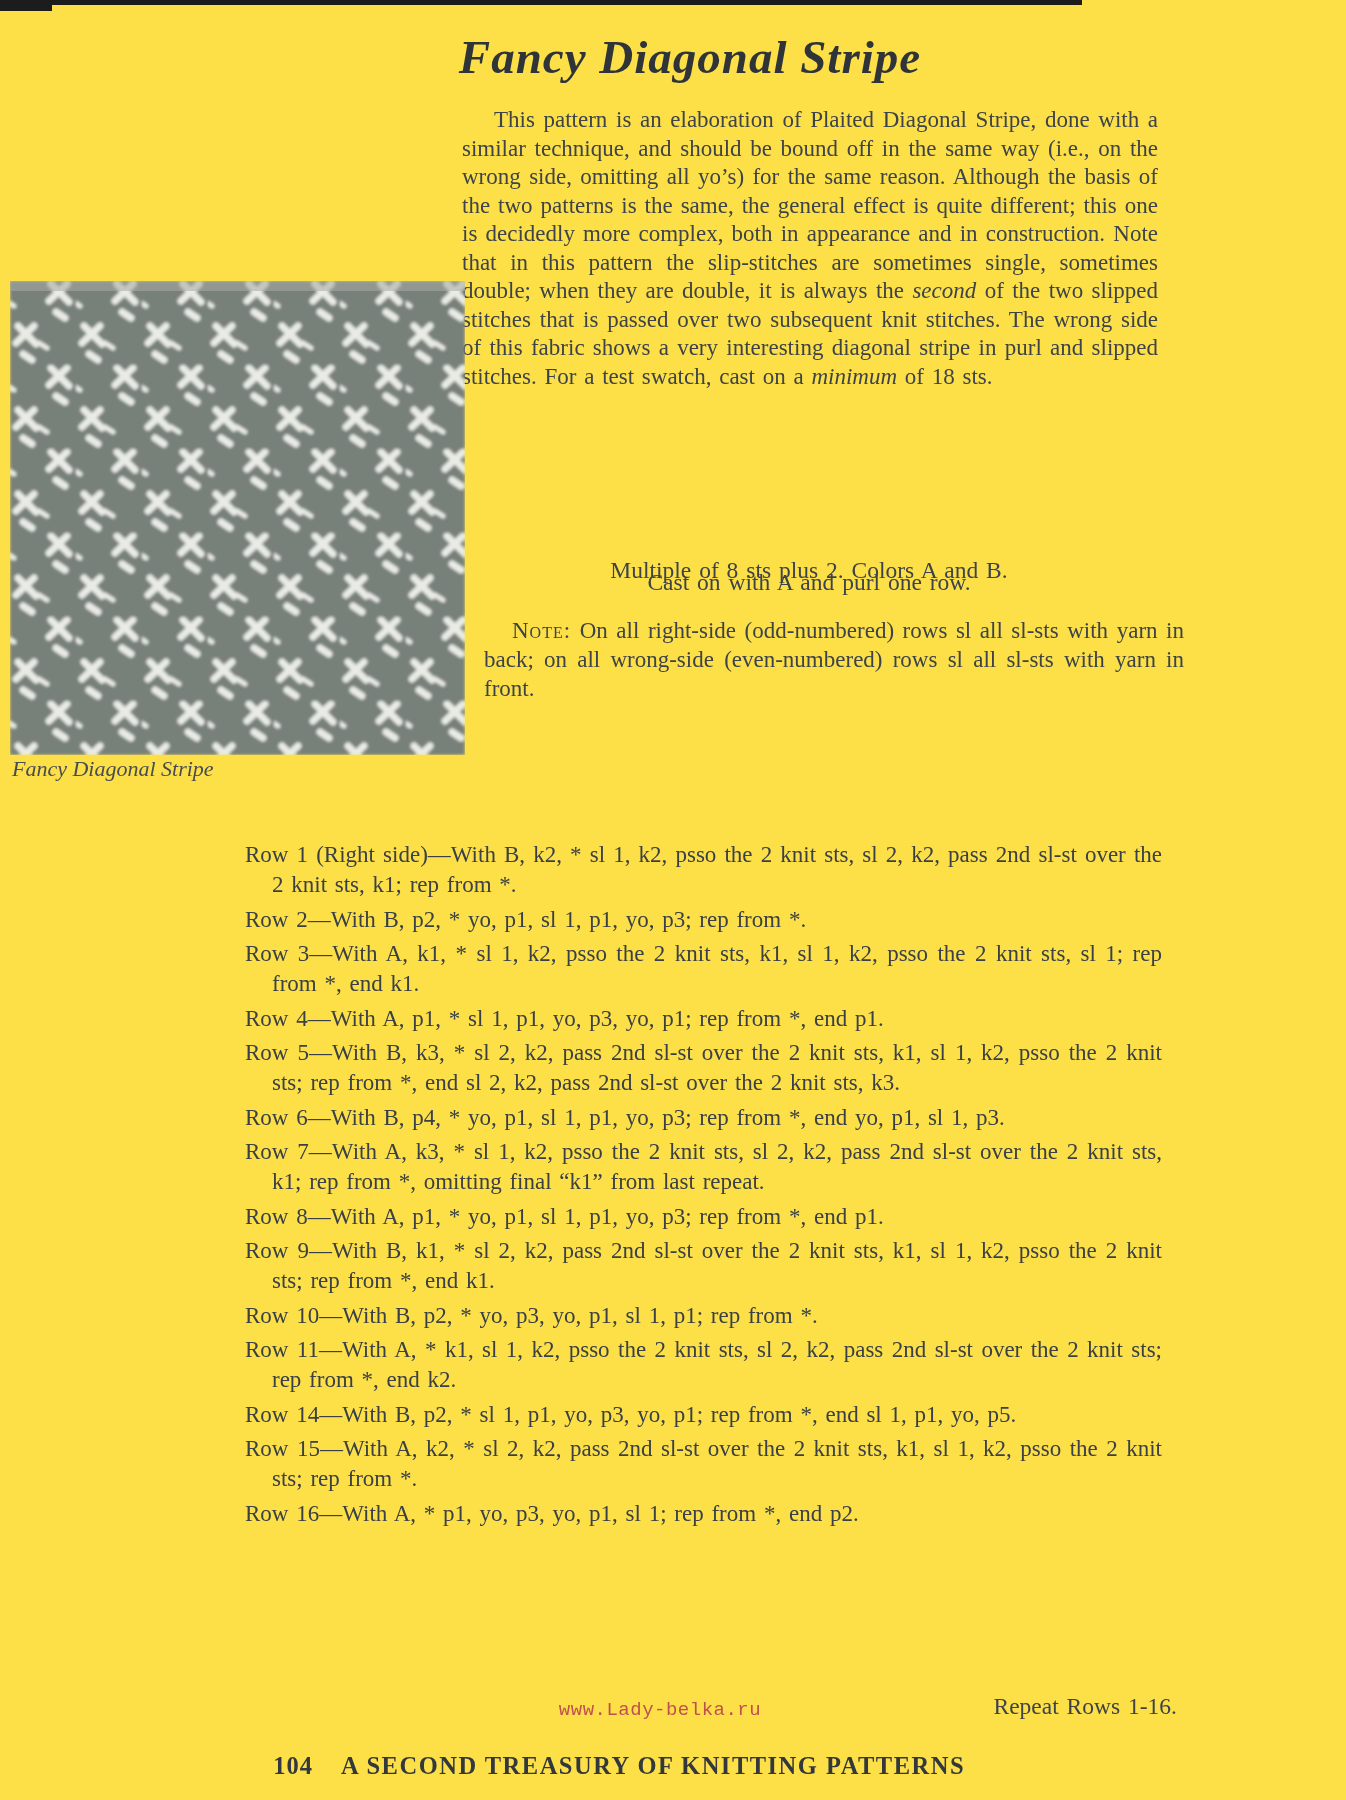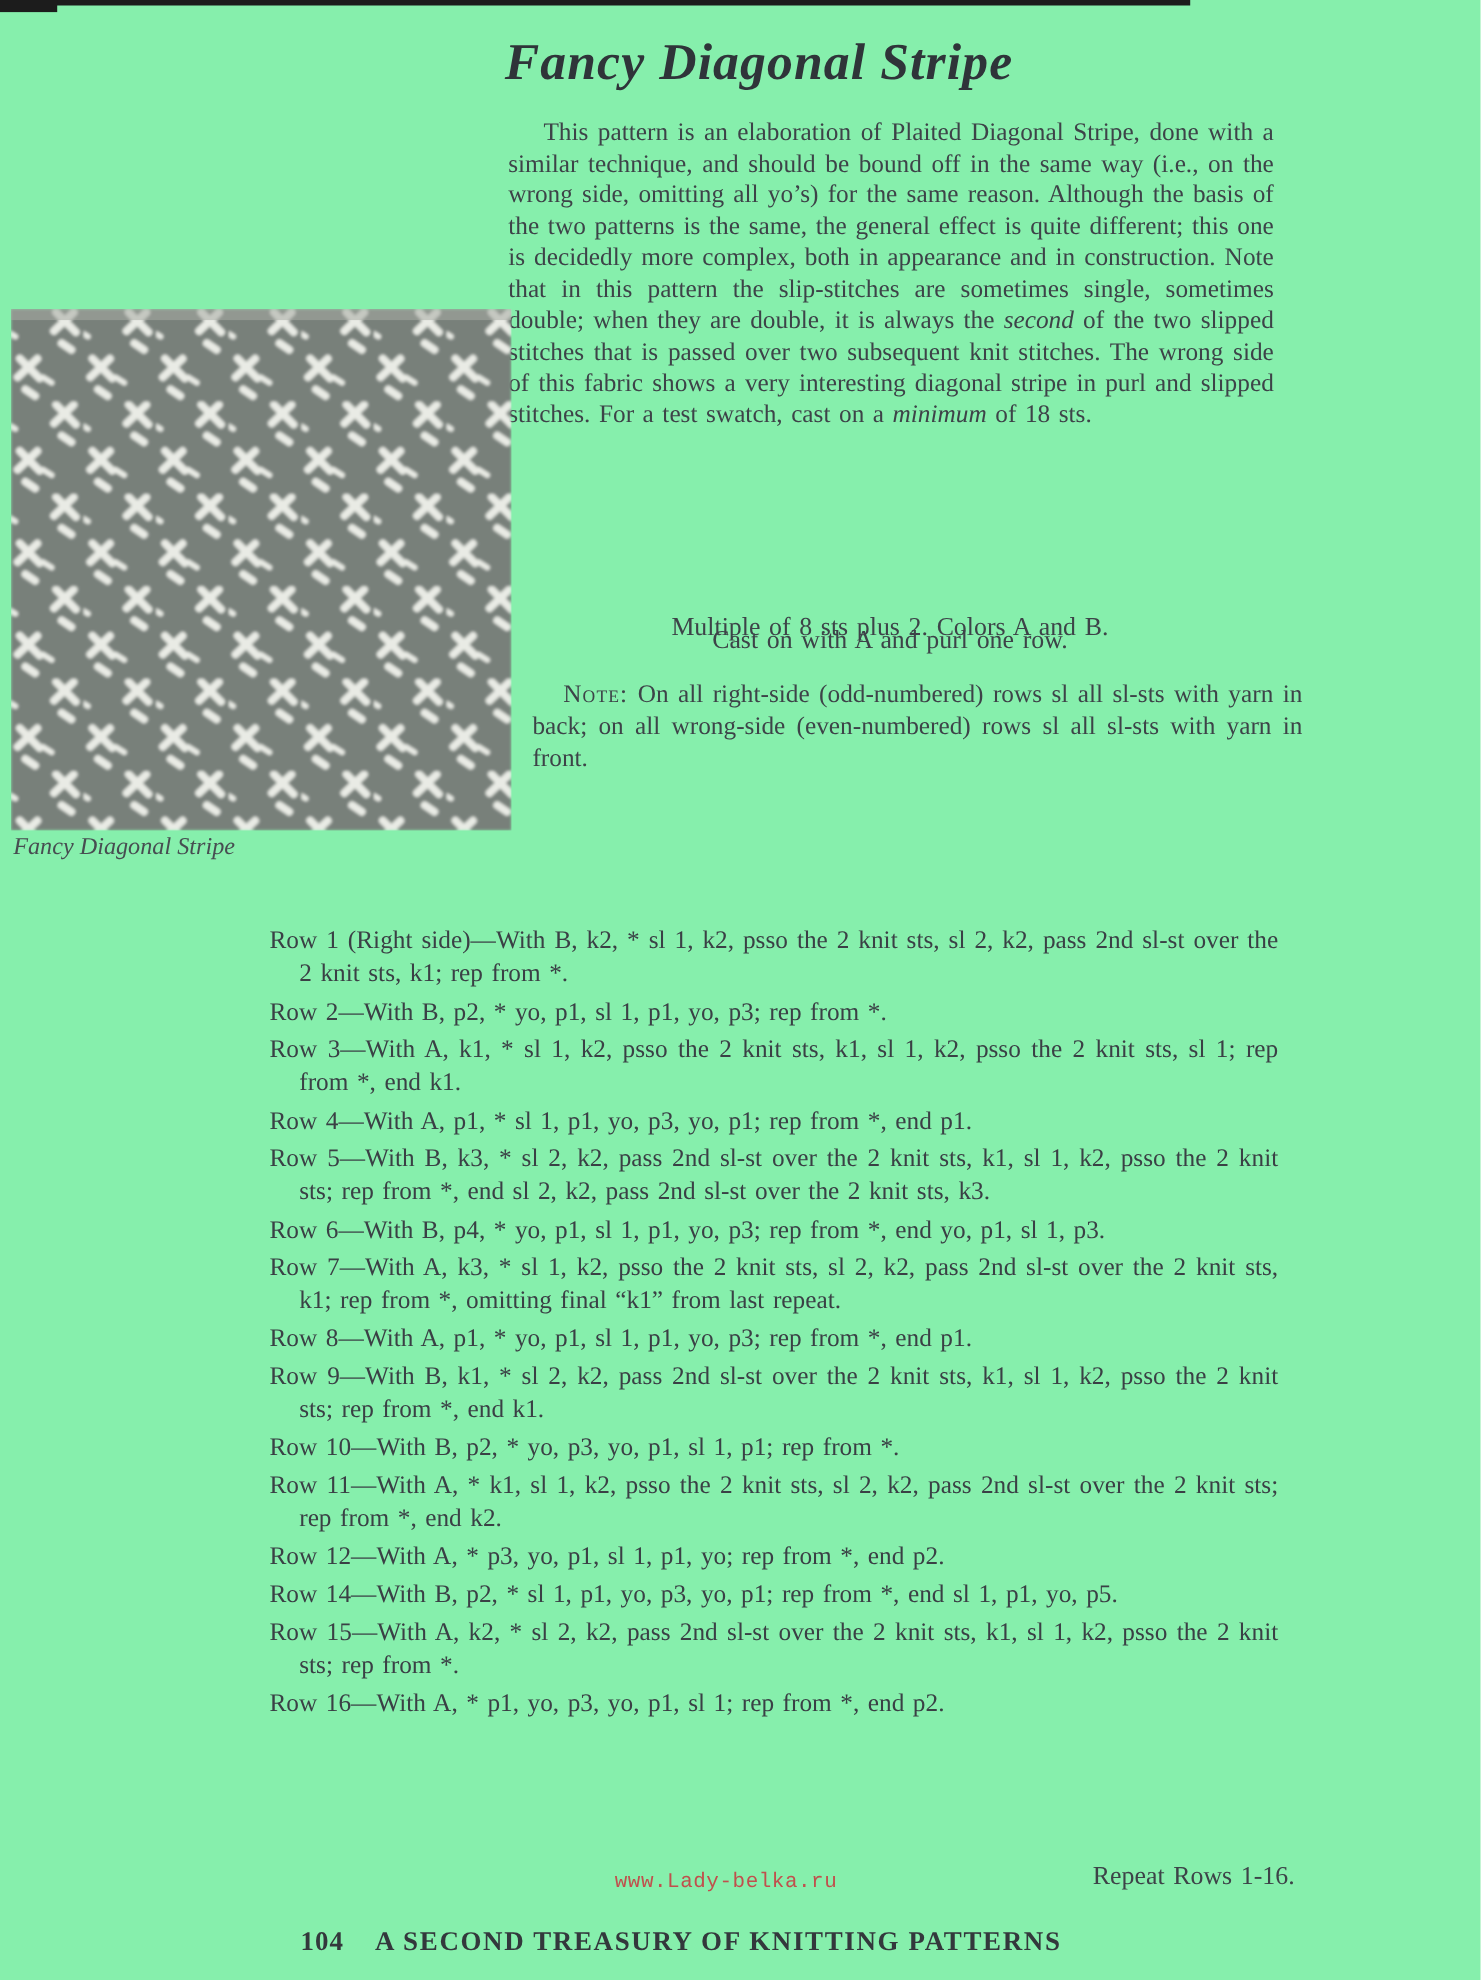--- a/index.html
+++ b/index.html
@@ -1,20 +1,20 @@
 <!DOCTYPE html>
 <html><head>
 <meta charset="utf-8">
 <style>
   html,body{margin:0;padding:0;background:#fbfaf7;}
   .page{
     position:relative;
     width:1346px;height:1800px;
     margin:0 auto;
-    background:#86efac;
+    background:#fde047;
     overflow:hidden;
     font-family:"Liberation Serif","DejaVu Serif",serif;
     color:#3d4348;
   }
   .scan-strip{position:absolute;background:#1c1c1c;}
   .title{
     position:absolute;left:440px;top:30px;width:500px;
     text-align:center;
     font-size:47px;font-weight:bold;font-style:italic;
     color:#2f3439;letter-spacing:1px;
@@ -123,21 +123,20 @@
     <p class="row-p">Row 2—With B, p2, * yo, p1, sl 1, p1, yo, p3; rep from *.</p>
     <p class="row-p">Row 3—With A, k1, * sl 1, k2, psso the 2 knit sts, k1, sl 1, k2, psso the 2 knit sts, sl 1; rep from *, end k1.</p>
     <p class="row-p">Row 4—With A, p1, * sl 1, p1, yo, p3, yo, p1; rep from *, end p1.</p>
     <p class="row-p">Row 5—With B, k3, * sl 2, k2, pass 2nd sl-st over the 2 knit sts, k1, sl 1, k2, psso the 2 knit sts; rep from *, end sl 2, k2, pass 2nd sl-st over the 2 knit sts, k3.</p>
     <p class="row-p">Row 6—With B, p4, * yo, p1, sl 1, p1, yo, p3; rep from *, end yo, p1, sl 1, p3.</p>
     <p class="row-p">Row 7—With A, k3, * sl 1, k2, psso the 2 knit sts, sl 2, k2, pass 2nd sl-st over the 2 knit sts, k1; rep from *, omitting final “k1” from last repeat.</p>
     <p class="row-p">Row 8—With A, p1, * yo, p1, sl 1, p1, yo, p3; rep from *, end p1.</p>
     <p class="row-p">Row 9—With B, k1, * sl 2, k2, pass 2nd sl-st over the 2 knit sts, k1, sl 1, k2, psso the 2 knit sts; rep from *, end k1.</p>
     <p class="row-p">Row 10—With B, p2, * yo, p3, yo, p1, sl 1, p1; rep from *.</p>
     <p class="row-p">Row 11—With A, * k1, sl 1, k2, psso the 2 knit sts, sl 2, k2, pass 2nd sl-st over the 2 knit sts; rep from *, end k2.</p>
-    <p class="row-p">Row 12—With A, * p3, yo, p1, sl 1, p1, yo; rep from *, end p2.</p>
     <p class="row-p">Row 14—With B, p2, * sl 1, p1, yo, p3, yo, p1; rep from *, end sl 1, p1, yo, p5.</p>
     <p class="row-p">Row 15—With A, k2, * sl 2, k2, pass 2nd sl-st over the 2 knit sts, k1, sl 1, k2, psso the 2 knit sts; rep from *.</p>
     <p class="row-p">Row 16—With A, * p1, yo, p3, yo, p1, sl 1; rep from *, end p2.</p>
   </div>
 
   <p class="repeat-line">Repeat Rows 1-16.</p>
 
   <div class="watermark" style="color: rgb(192, 80, 77); font-family: Liberation Mono, monospace;">www.Lady-belka.ru</div>
 
   <div class="footer"><span class="pageno">104</span><span class="book">A SECOND TREASURY OF KNITTING PATTERNS</span></div>

